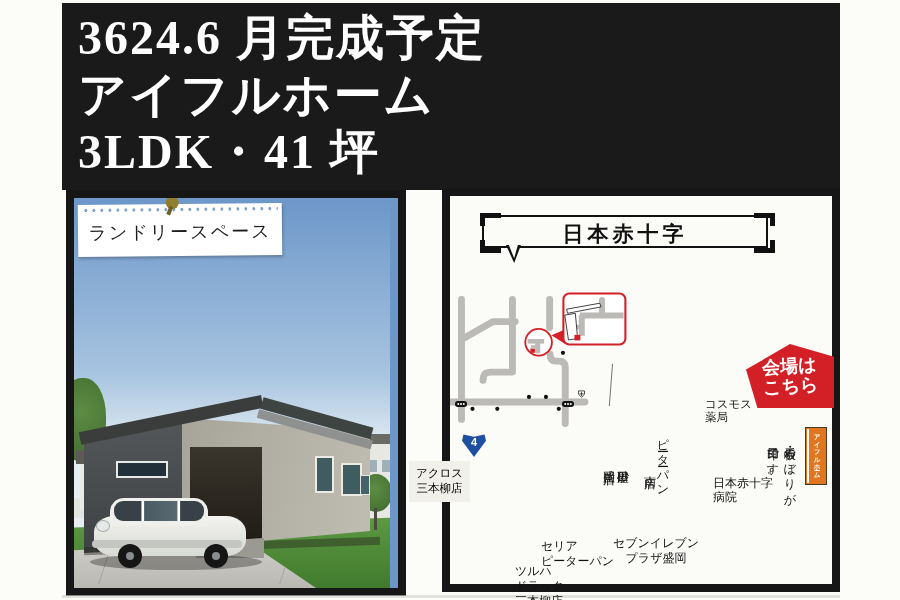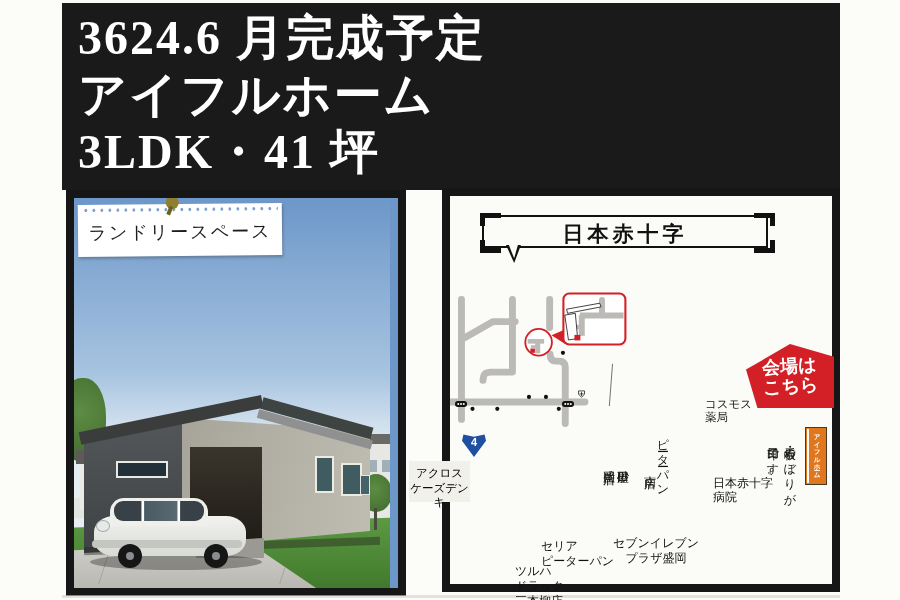--- a/index.html
+++ b/index.html
@@ -264,21 +264,21 @@
 
   <div id="lbl-cosmos" class="abs mlabel pre">コスモス
 薬局</div>
   <div id="lbl-peterpan1" class="abs mlabel vtext">ピーターパン</div>
   <div id="lbl-peterpan2" class="abs mlabel vtext">南店</div>
   <div id="lbl-sunadaya" class="abs mlabel vtext pre">砂田屋
 盛岡店</div>
   <div id="lbl-hospital" class="abs mlabel pre">日本赤十字
 病院</div>
   <div id="lbl-across" class="abs pre">アクロス
-ケーズデンキ</div>
+三本柳店</div>
   <div id="lbl-tsuruha" class="abs mlabel pre">ツルハ
 ドラック
 三本柳店</div>
   <div id="lbl-seria" class="abs mlabel pre">セリア
 ピーターパン</div>
   <div id="lbl-seven" class="abs mlabel pre">セブンイレブン
 プラザ盛岡</div>
   <div id="lbl-kanban" class="abs mlabel vtext pre">看板・のぼりが
 目印です。</div>
 

